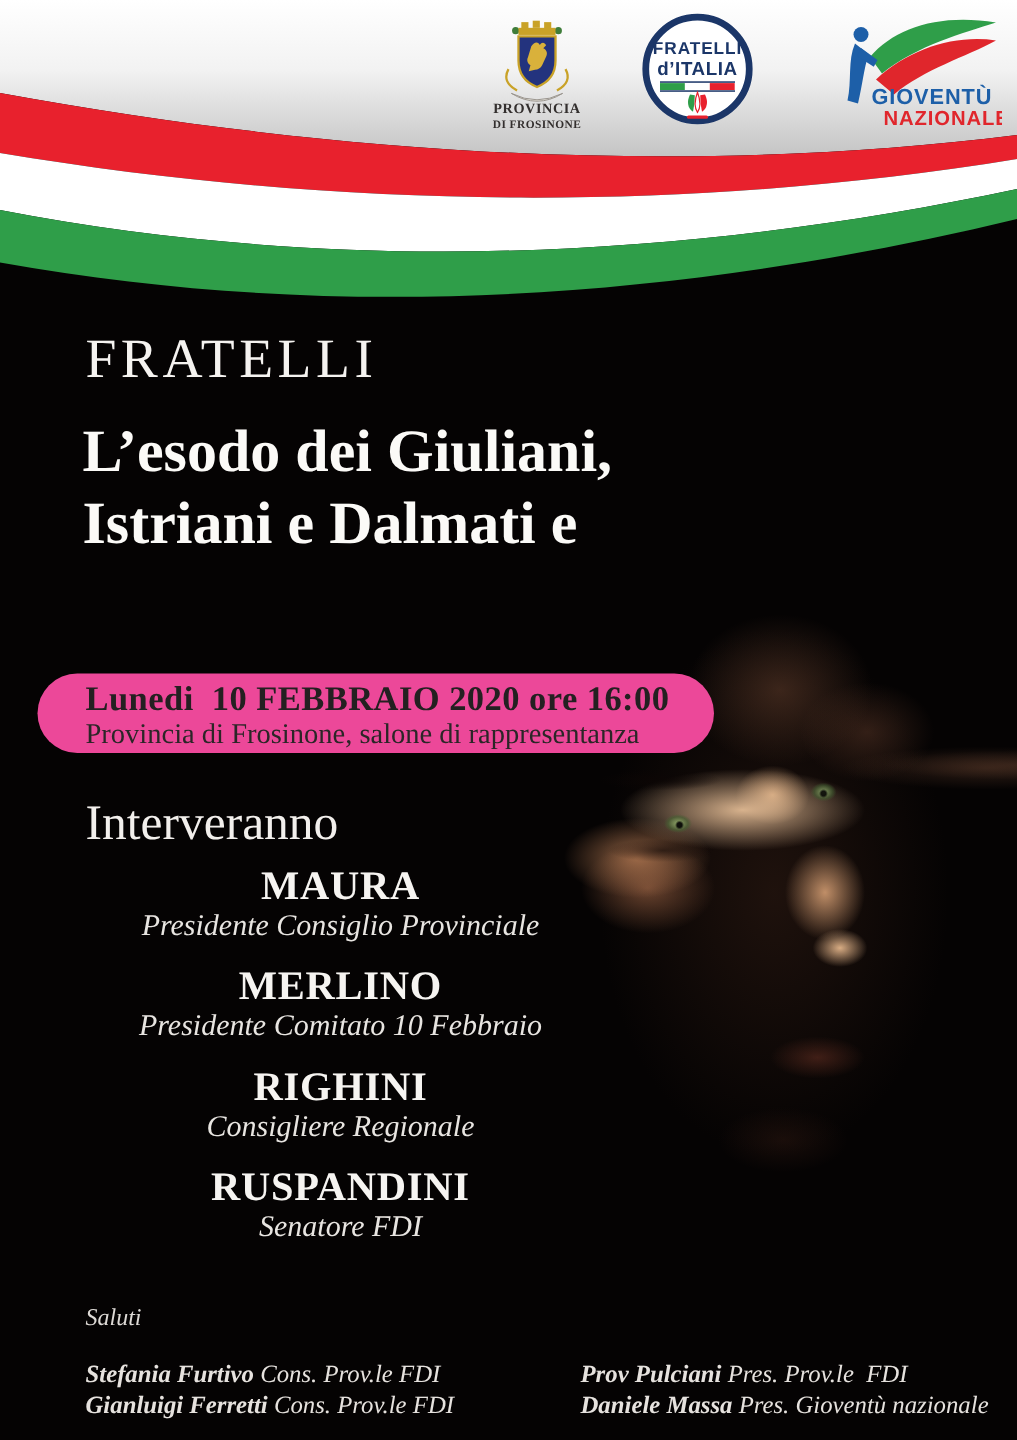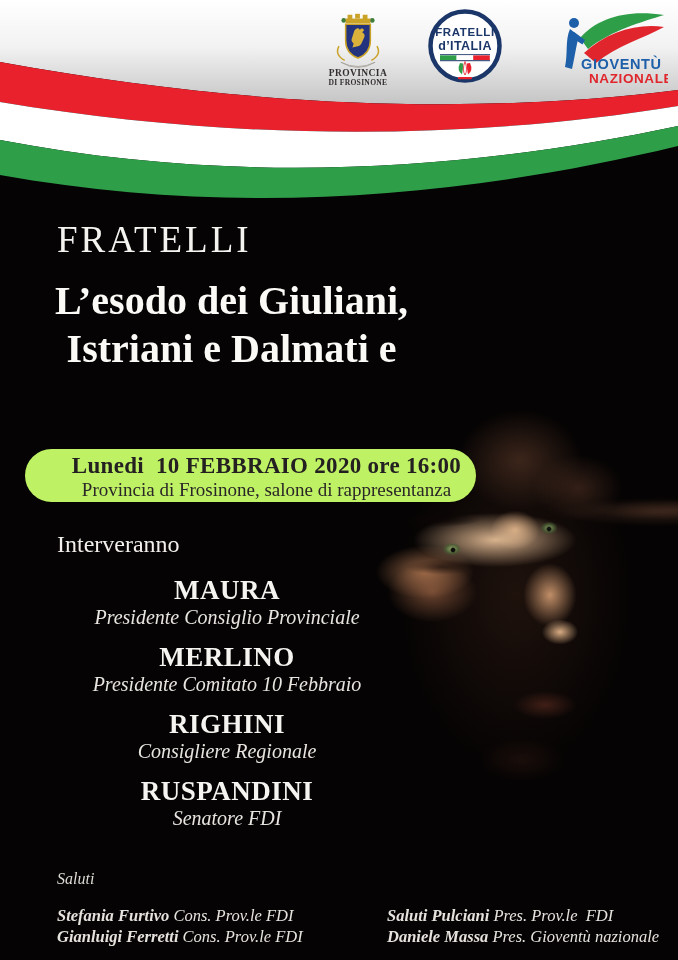--- a/index.html
+++ b/index.html
@@ -60,39 +60,39 @@
 
   
   .kicker{
     position:absolute;left:57px;top:218px;
     font-size:37px;letter-spacing:3px;color:#f5f3f0;font-weight:400;
   }
   .title{
     position:absolute;left:55px;top:277px;margin:0;
     font-size:40px;line-height:48px;font-weight:700;color:#fbfaf7;
   }
-  .title span{display:block;text-align:center;}
+  .title span{display:block;}
 
   .banner{
     position:absolute;left:25px;top:449px;width:451px;height:53px;
     border-radius:27px;
     box-sizing:border-box;
     padding:4px 0 0 32px;
   }
   .banner-line1{
     font-size:23px;font-weight:700;color:#242021;line-height:26px;
     white-space:pre-wrap;letter-spacing:.3px;
   }
   .banner-line2{
     font-size:19px;color:#2b2627;line-height:21px;
   }
 
   .section-heading{
     position:absolute;left:57px;top:531px;
-    font-size:24px;color:#f2efec;
+    font-size:33px;color:#f2efec;
   }
 
   .speakers{position:absolute;left:57px;top:575px;width:340px;}
   .speaker{margin-bottom:13px;text-align:center;}
   .speaker-name{
     font-size:27px;font-weight:700;color:#f6f4f1;line-height:30px;letter-spacing:.5px;
   }
   .speaker-role{
     font-size:20px;font-style:italic;color:#e8e5e1;line-height:24px;
   }
@@ -179,21 +179,21 @@
     <text x="37" y="77" font-size="13.5" font-weight="700" fill="#e0262c" letter-spacing="0.6">NAZIONALE</text>
   </svg>
 
   <div class="kicker">FRATELLI</div>
 
   <h1 class="title">
     <span>L’esodo dei Giuliani,</span>
     <span>Istriani e Dalmati e</span>
   </h1>
 
-  <div class="banner" style="background:#bef264;text-align:center;">
+  <div class="banner" style="background:#ec4899;">
     <div class="banner-line1">Lunedi  10 FEBBRAIO 2020 ore 16:00</div>
     <div class="banner-line2">Provincia di Frosinone, salone di rappresentanza</div>
   </div>
 
   <div class="section-heading">Interveranno</div>
 
   <div class="speakers">
     <div class="speaker">
       <div class="speaker-name">MAURA</div>
       <div class="speaker-role">Presidente Consiglio Provinciale</div>
@@ -213,17 +213,17 @@
   </div>
 
   <div class="saluti-label">Saluti</div>
 
   <div class="saluti-col left">
     <div><span class="saluti-name">Stefania Furtivo</span><span class="saluti-role"> Cons. Prov.le FDI</span></div>
     <div><span class="saluti-name">Gianluigi Ferretti</span><span class="saluti-role"> Cons. Prov.le FDI</span></div>
   </div>
 
   <div class="saluti-col right">
-    <div><span class="saluti-name">Saluti Pulciani</span><span class="saluti-role"> Pres. Prov.le  FDI</span></div>
+    <div><span class="saluti-name">Prov Pulciani</span><span class="saluti-role"> Pres. Prov.le  FDI</span></div>
     <div><span class="saluti-name">Daniele Massa</span><span class="saluti-role"> Pres. Gioventù nazionale</span></div>
   </div>
 
 </div>
 
 </body></html>

